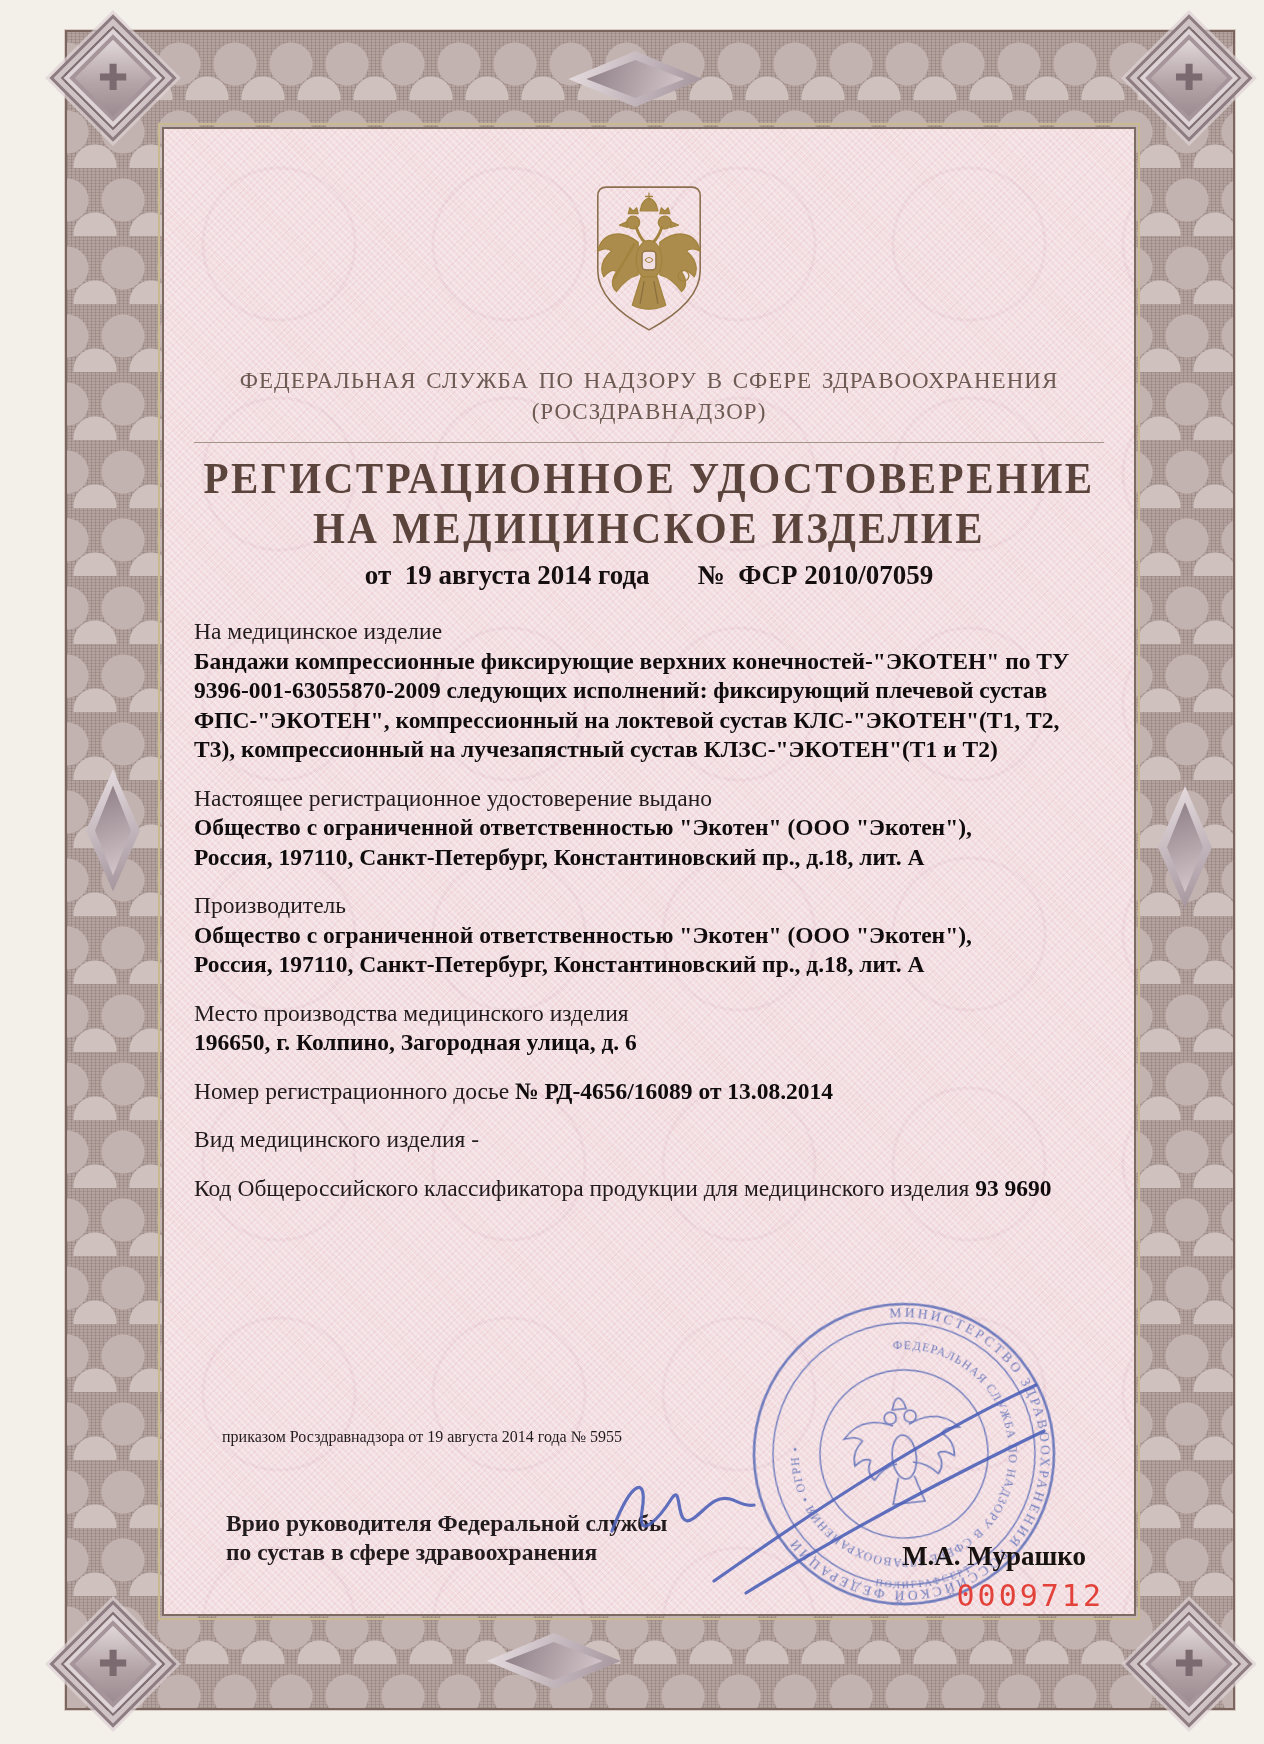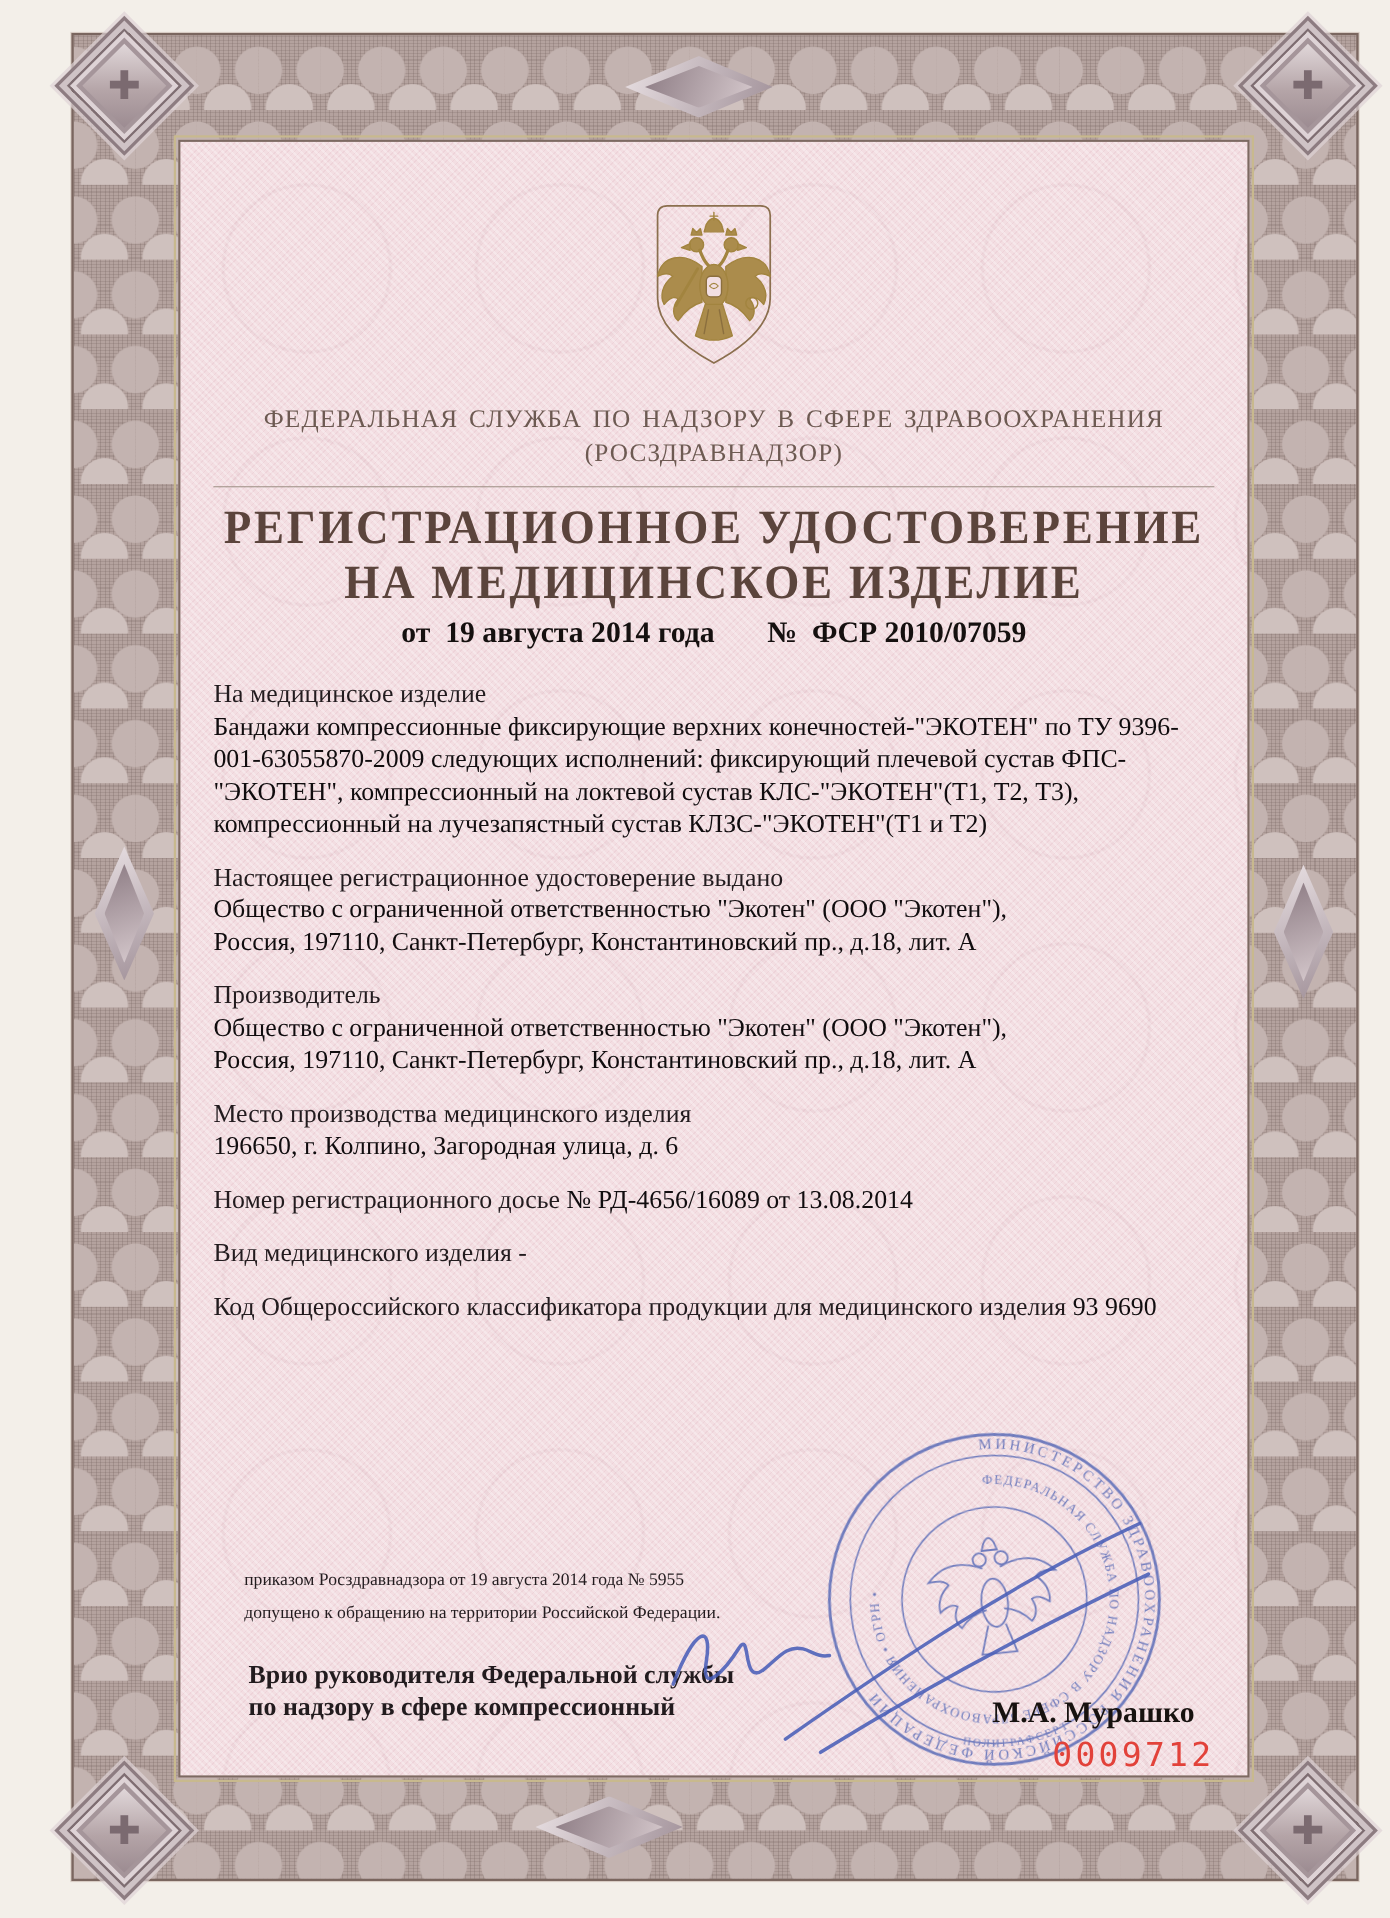--- a/index.html
+++ b/index.html
@@ -71,21 +71,21 @@
     font-size:23px;letter-spacing:1px;word-spacing:3px;line-height:31px;}
   .divider{border:none;border-top:1.6px solid #a3948a;margin:15px 0 0;}
   .doc-title{margin-top:14px;text-align:center;font-weight:bold;color:#5b443c;
     font-size:41px;letter-spacing:2.5px;line-height:47px;transform:scaleY(1.06);}
   .date-row{margin-top:9px;display:flex;justify-content:center;gap:48px;
     font-weight:bold;font-size:27px;color:#15100f;}
   .date-row span{white-space:pre;}
   
   .para{font-size:23.5px;line-height:29.5px;margin:19px 0 0;}
   .para.tight{margin-top:0;}
-  .b{font-weight:normal;color:#100c0e;}
+  .b{font-weight:bold;color:#100c0e;}
   .first{margin-top:26px;}
   
   .abs{position:absolute;}
   .order{left:58px;top:1293px;font-size:16px;line-height:30px;}
   .signer-title{left:62px;top:1380px;font-size:23.5px;line-height:28.5px;font-weight:bold;}
   .signer-name{right:48px;top:1412px;font-size:27px;font-weight:bold;z-index:9;color:#17120f;}
   .serial{right:30px;top:1449px;font-family:"DejaVu Sans Mono",monospace;
     font-size:30px;letter-spacing:3px;color:#e2423a;z-index:9;}
   .stamp{left:585px;top:1170px;width:310px;height:310px;z-index:7;
     filter:blur(.3px);transform:rotate(-6deg);}
@@ -199,26 +199,25 @@
       <p class="para">Вид медицинского изделия -</p>
 
 
       <p class="para">
         <span>Код Общероссийского классификатора продукции для медицинского изделия</span>
         <span class="b">93 9690</span>
       </p>
 
       <div class="abs order">
         <div>приказом Росздравнадзора от 19 августа 2014 года № 5955</div>
-        <div>допущено к обращению на территории Российской Федерации.</div>
       </div>
 
       <div class="abs signer-title">
         <div>Врио руководителя Федеральной службы</div>
-        <div>по надзору в сфере компрессионный</div>
+        <div>по сустав в сфере здравоохранения</div>
       </div>
 
       <svg class="abs stamp" viewBox="0 0 310 310">
         <g fill="none" stroke="#5064b4" opacity="0.8">
           <circle cx="155" cy="155" r="150" stroke-width="2.6"></circle>
           <circle cx="155" cy="155" r="131" stroke-width="1.4"></circle>
           <circle cx="155" cy="155" r="84" stroke-width="1.4"></circle>
           <defs>
             <path id="arcOut" d="M155,18 a137,137 0 1 1 -0.05,0"></path>
             <path id="arcIn" d="M155,50 a105,105 0 1 1 -0.05,0"></path>

